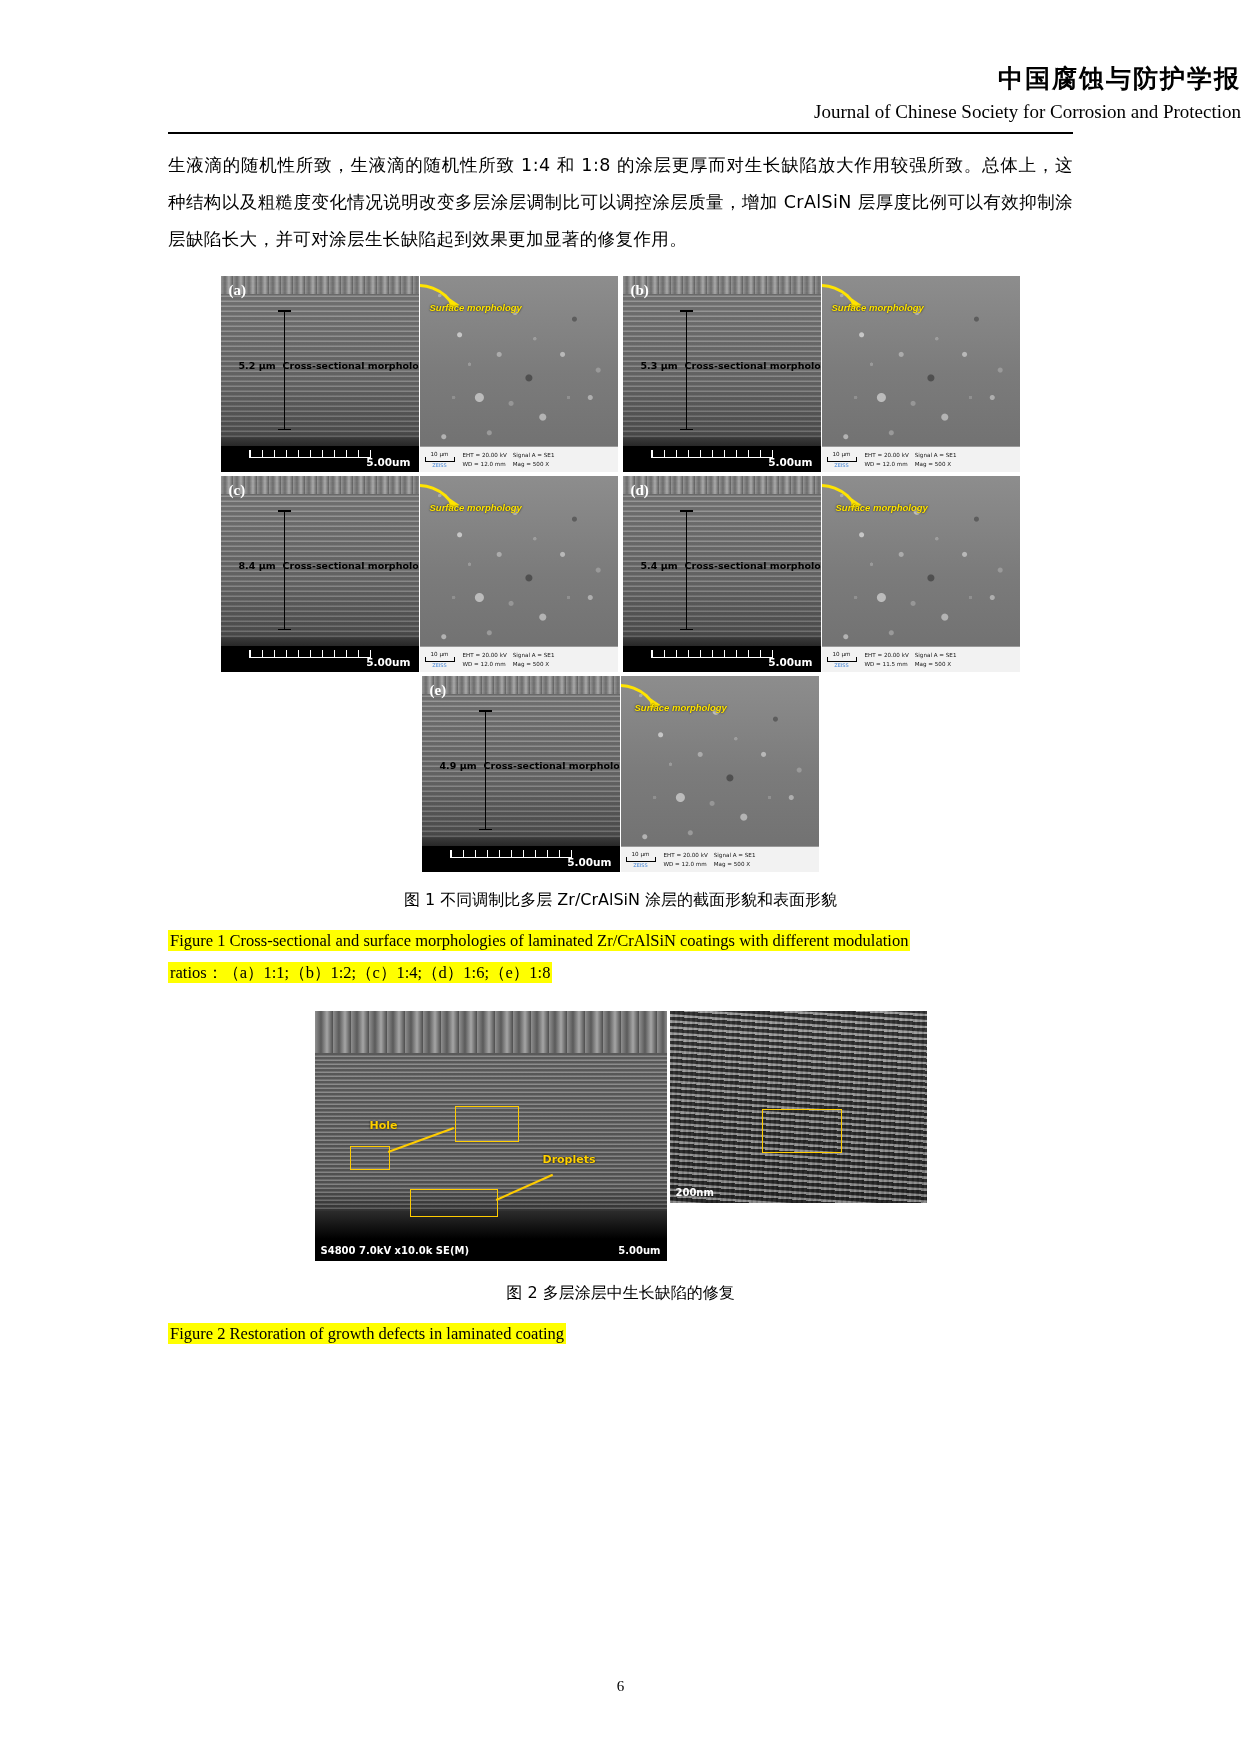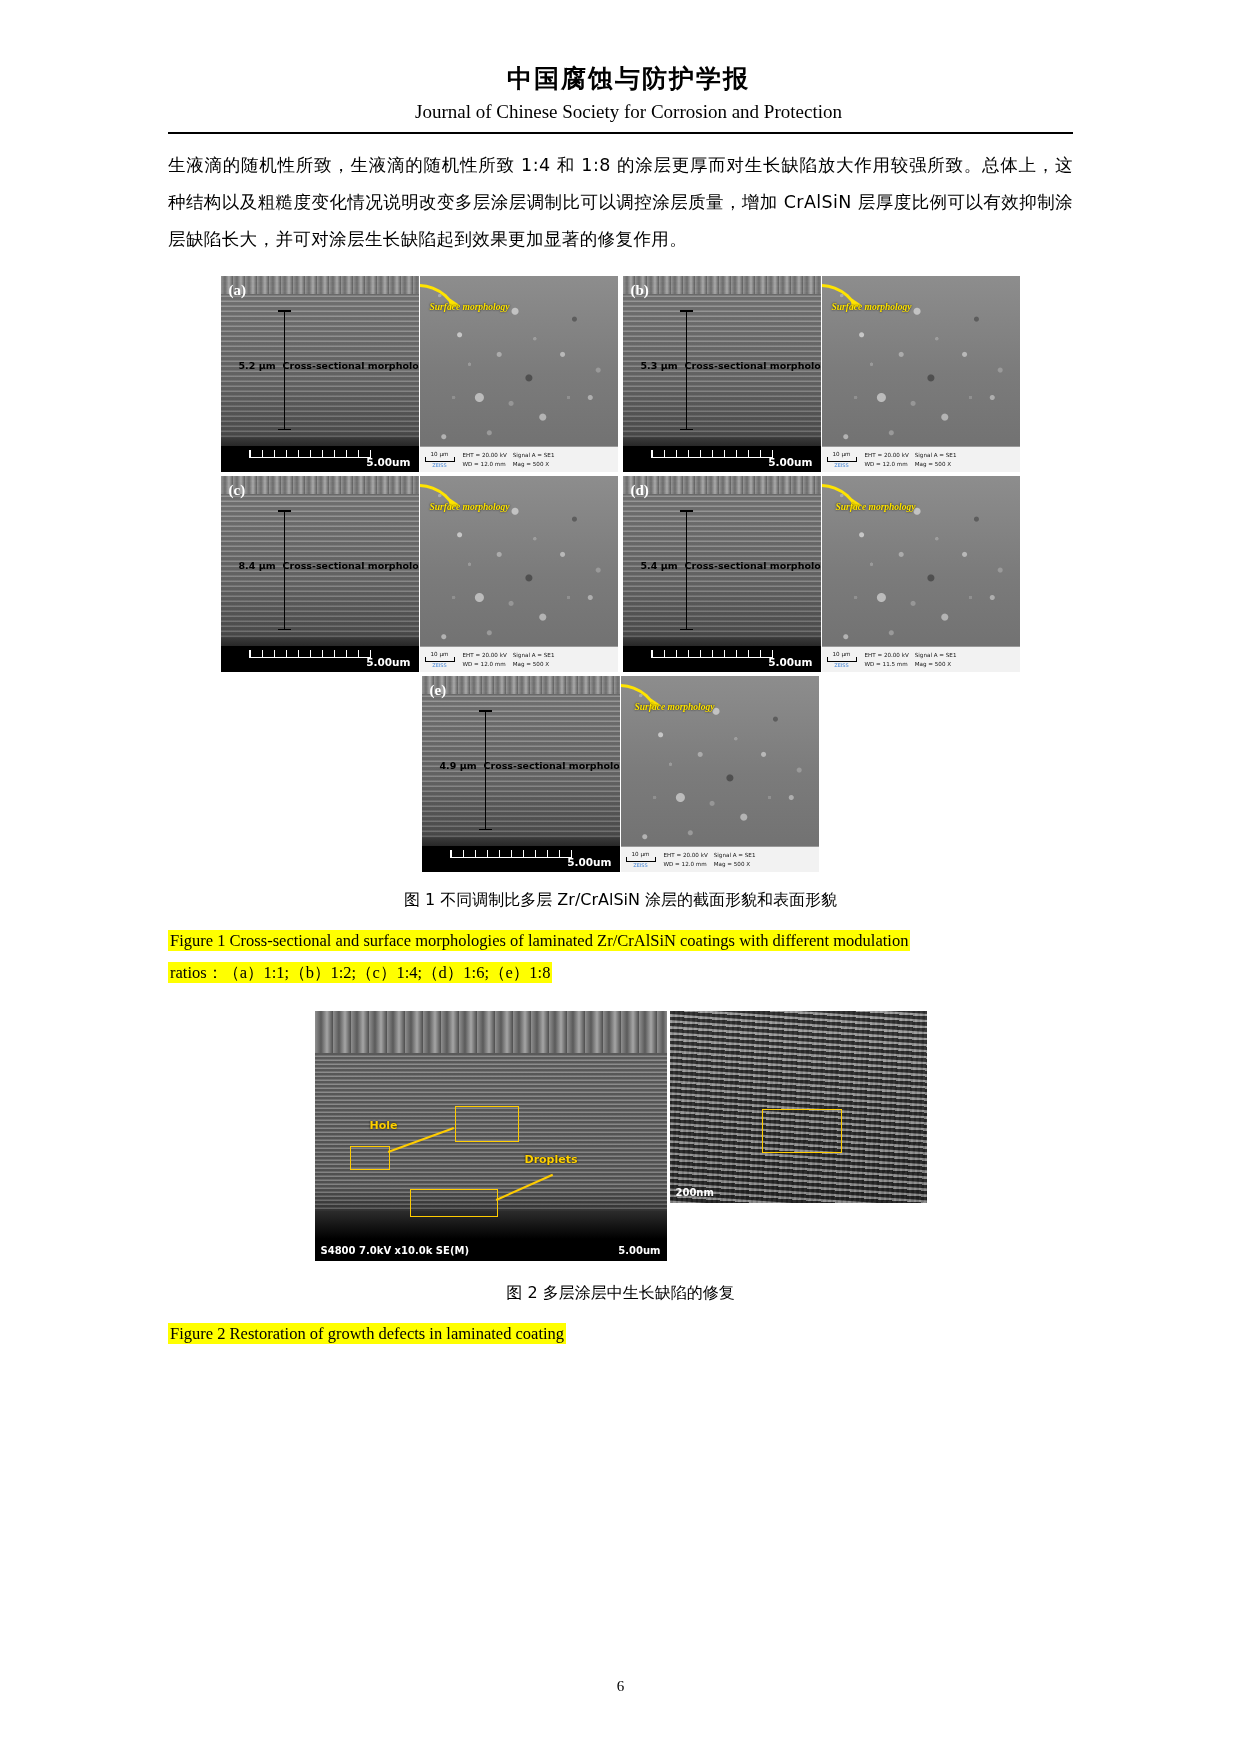--- a/index.html
+++ b/index.html
@@ -18,21 +18,21 @@
   .page {
     width: 1241px;
     height: 1755px;
     position: relative;
     box-sizing: border-box;
     padding: 0;
   }
 
   
   .header {
-    text-align: center;
+    text-align: right;
     padding-top: 62px;
     padding-left: 16px;
   }
   .header .cn-title {
     font-family: "DejaVu Sans", sans-serif;
     font-size: 25px;
     font-weight: bold;
     letter-spacing: 2px;
     line-height: 34px;
   }
@@ -169,21 +169,21 @@
       radial-gradient(circle at 90% 48%, rgba(255,255,255,.25) 0 2px, transparent 3px),
       radial-gradient(circle at 92% 88%, rgba(255,255,255,.25) 0 1.5px, transparent 2px),
       radial-gradient(circle at 17% 62%, rgba(255,255,255,.2) 0 1.5px, transparent 2px),
       radial-gradient(circle at 46% 65%, rgba(255,255,255,.25) 0 2px, transparent 3px),
       radial-gradient(circle at 75% 62%, rgba(255,255,255,.2) 0 1.5px, transparent 2px);
     opacity: .9;
   }
   .surface-label {
     position: absolute;
     color: #ffe400;
-    font-family: Liberation Serif, serif;
+    font-family: Liberation Sans, sans-serif;
     font-size: 9.5px;
     font-weight: bold;
     font-style: italic;
     text-shadow: 0 0 2px #000;
     white-space: nowrap;
   }
   .arrow-arc {
     position: absolute;
     width: 74px; height: 30px;
     border: 3.5px solid #ffe400;
@@ -527,21 +527,21 @@
       <div class="base-strip"></div>
 
       <div class="fig2-box" style="left:35px; top:135px; width:38px; height:22px;"></div>
       <div class="fig2-box" style="left:140px; top:95px; width:62px; height:34px;"></div>
       <div class="fig2-box" style="left:95px; top:178px; width:86px; height:26px;"></div>
 
       <div class="fig2-line" style="left:73px; top:140px; width:70px; transform:rotate(-20deg);"></div>
       <div class="fig2-line" style="left:181px; top:188px; width:62px; transform:rotate(-24deg);"></div>
 
       <div class="fig2-label" style="left:55px; top:108px;">Hole</div>
-      <div class="fig2-label" style="left:210px; top:142px;">Droplets</div>
+      <div class="fig2-label" style="left:228px; top:142px;">Droplets</div>
 
       <div class="infostrip">
         <span>S4800 7.0kV x10.0k SE(M)</span>
         <span>5.00um</span>
       </div>
     </div>
 
     <div class="fig2-right">
       <div class="fig2-box" style="left:92px; top:98px; width:78px; height:42px;"></div>
       <div class="scalestrip">200nm</div>

